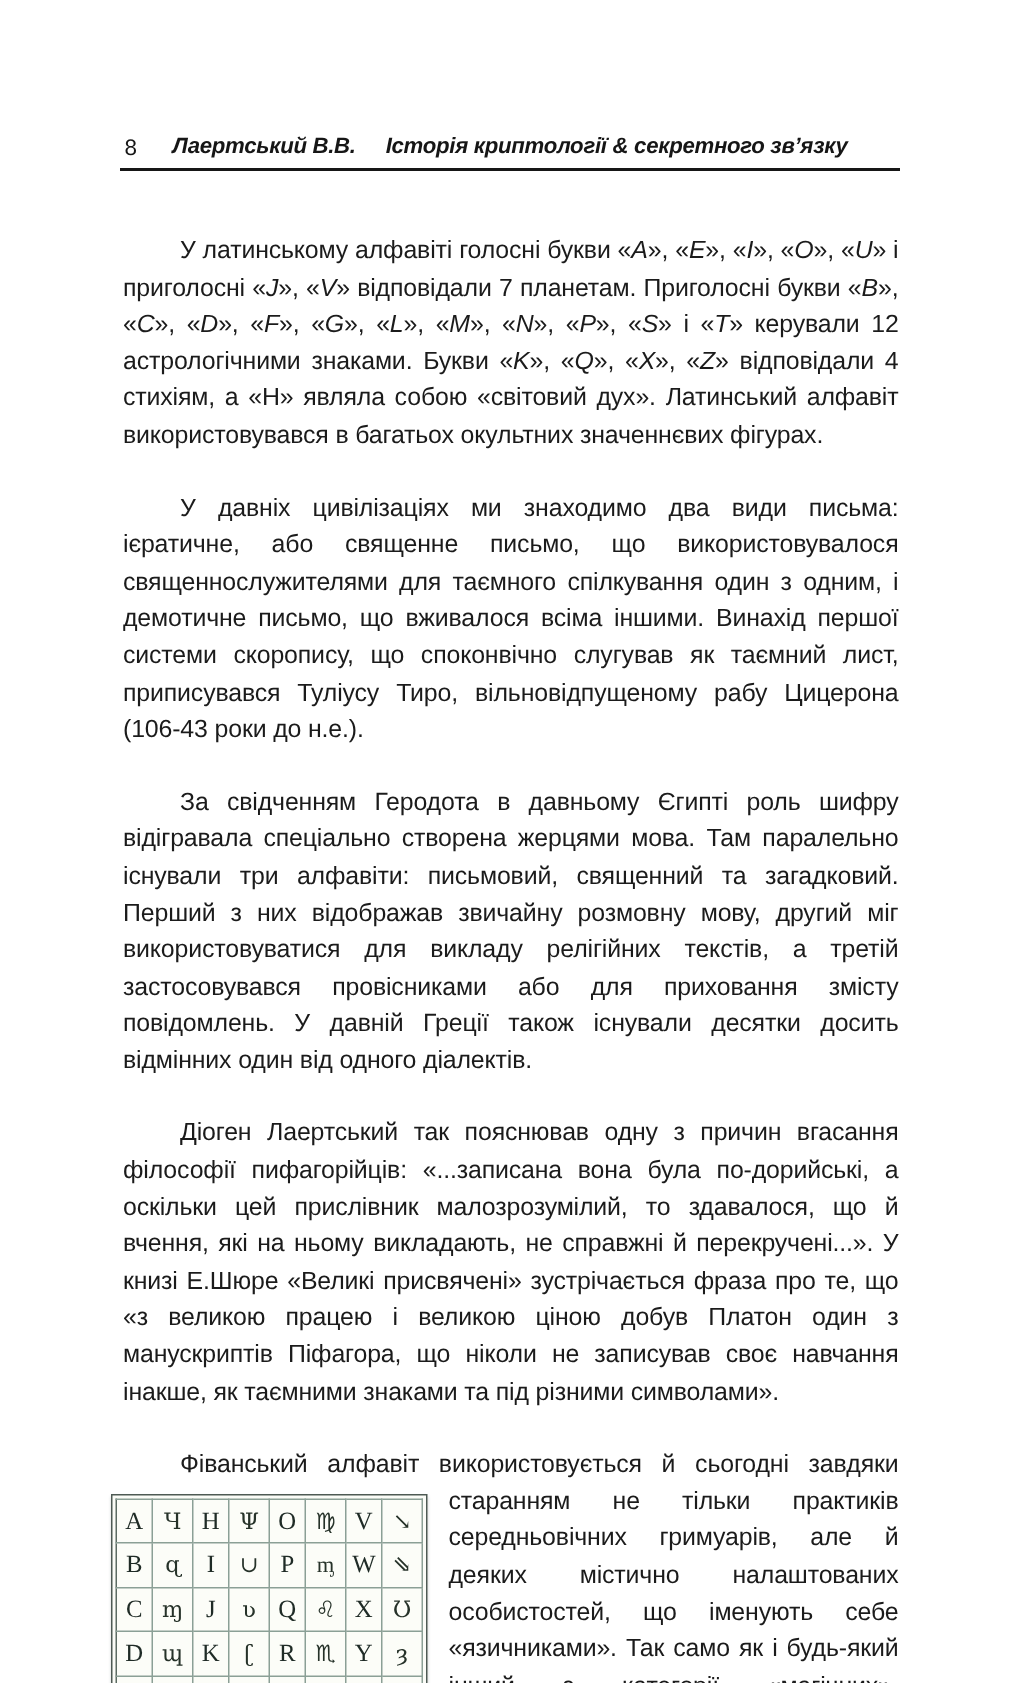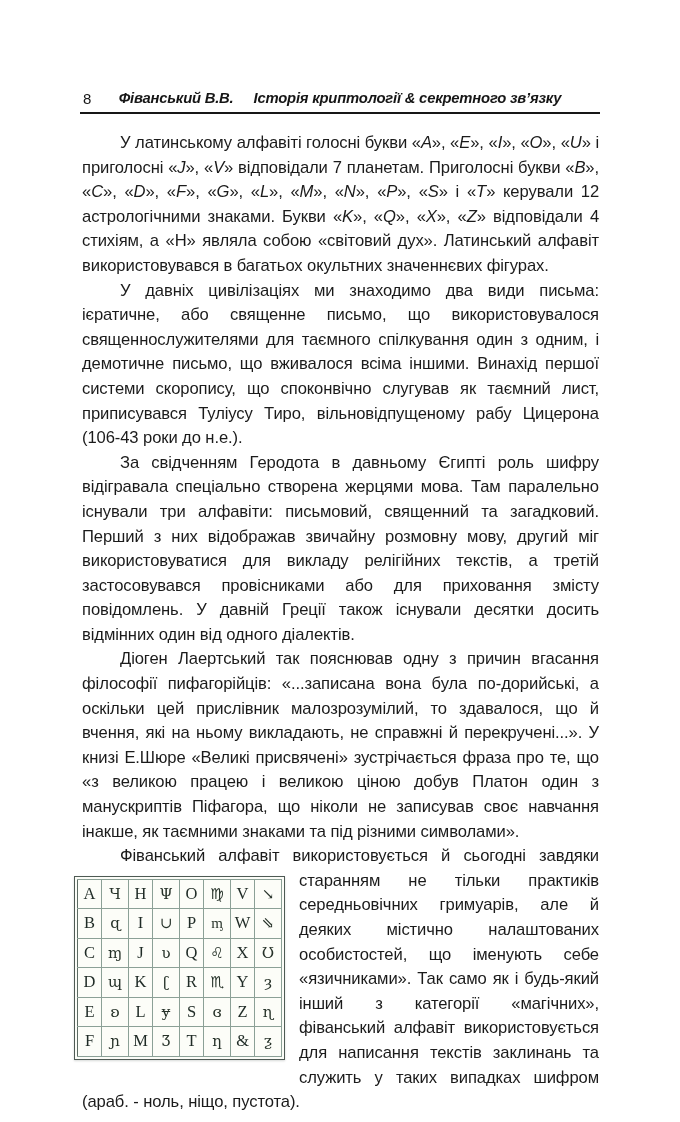--- a/index.html
+++ b/index.html
@@ -36,21 +36,21 @@
   .body-text {
     position:absolute;
     top:131px; left:82px;
     width:517px;
     font-size:16.6px;
     line-height:24.6px;
     letter-spacing:-0.1px;
     text-align:justify;
   }
   .para { margin:0; }
-  .indent { text-indent:38px; }
+  .indent { text-indent:38px;margin-top:24px; }
   .para i { font-style:italic; }
 
   
   .theban-float {
     float:left;
     margin:7px 14px 26px -8px;
   }
   .theban-frame {
     display:block;
     border:1.5px solid #4e5a54;
@@ -85,21 +85,21 @@
     color:#263229;
   }
 </style>
 </head>
 <body>
 
 <div class="page">
 
   <div class="header">
     <span class="page-num">8</span>
-    <span>Фіванський В.В.</span><span class="header-gap"></span><span>Історія криптології &amp; секретного зв’язку</span>
+    <span>Лаертський В.В.</span><span class="header-gap"></span><span>Історія криптології &amp; секретного зв’язку</span>
   </div>
 
   <div class="body-text">
 
 
     <div class="para indent">У латинському алфавіті голосні букви «<i>A</i>», «<i>E</i>», «<i>I</i>», «<i>O</i>», «<i>U</i>» і приголосні «<i>J</i>», «<i>V</i>» відповідали 7 планетам. Приголосні букви «<i>B</i>», «<i>C</i>», «<i>D</i>», «<i>F</i>», «<i>G</i>», «<i>L</i>», «<i>M</i>», «<i>N</i>», «<i>P</i>», «<i>S</i>» і «<i>T</i>» керували 12 астрологічними знаками. Букви «<i>K</i>», «<i>Q</i>», «<i>X</i>», «<i>Z</i>» відповідали 4 стихіям, а «Н» являла собою «світовий дух». Латинський алфавіт використовувався в багатьох окультних значеннєвих фігурах.</div>
 
     <div class="para indent">У давніх цивілізаціях ми знаходимо два види письма: ієратичне, або священне письмо, що використовувалося священнослужителями для таємного спілкування один з одним, і демотичне письмо, що вживалося всіма іншими. Винахід першої системи скоропису, що споконвічно слугував як таємний лист, приписувався Туліусу Тиро, вільновідпущеному рабу Цицерона (106-43 роки до н.е.).</div>
 
     <div class="para indent">За свідченням Геродота в давньому Єгипті роль шифру відігравала спеціально створена жерцями мова. Там паралельно існували три алфавіти: письмовий, священний та загадковий. Перший з них відображав звичайну розмовну мову, другий міг використовуватися для викладу релігійних текстів, а третій застосовувався провісниками або для приховання змісту повідомлень. У давній Греції також існували десятки досить відмінних один від одного діалектів.</div>

